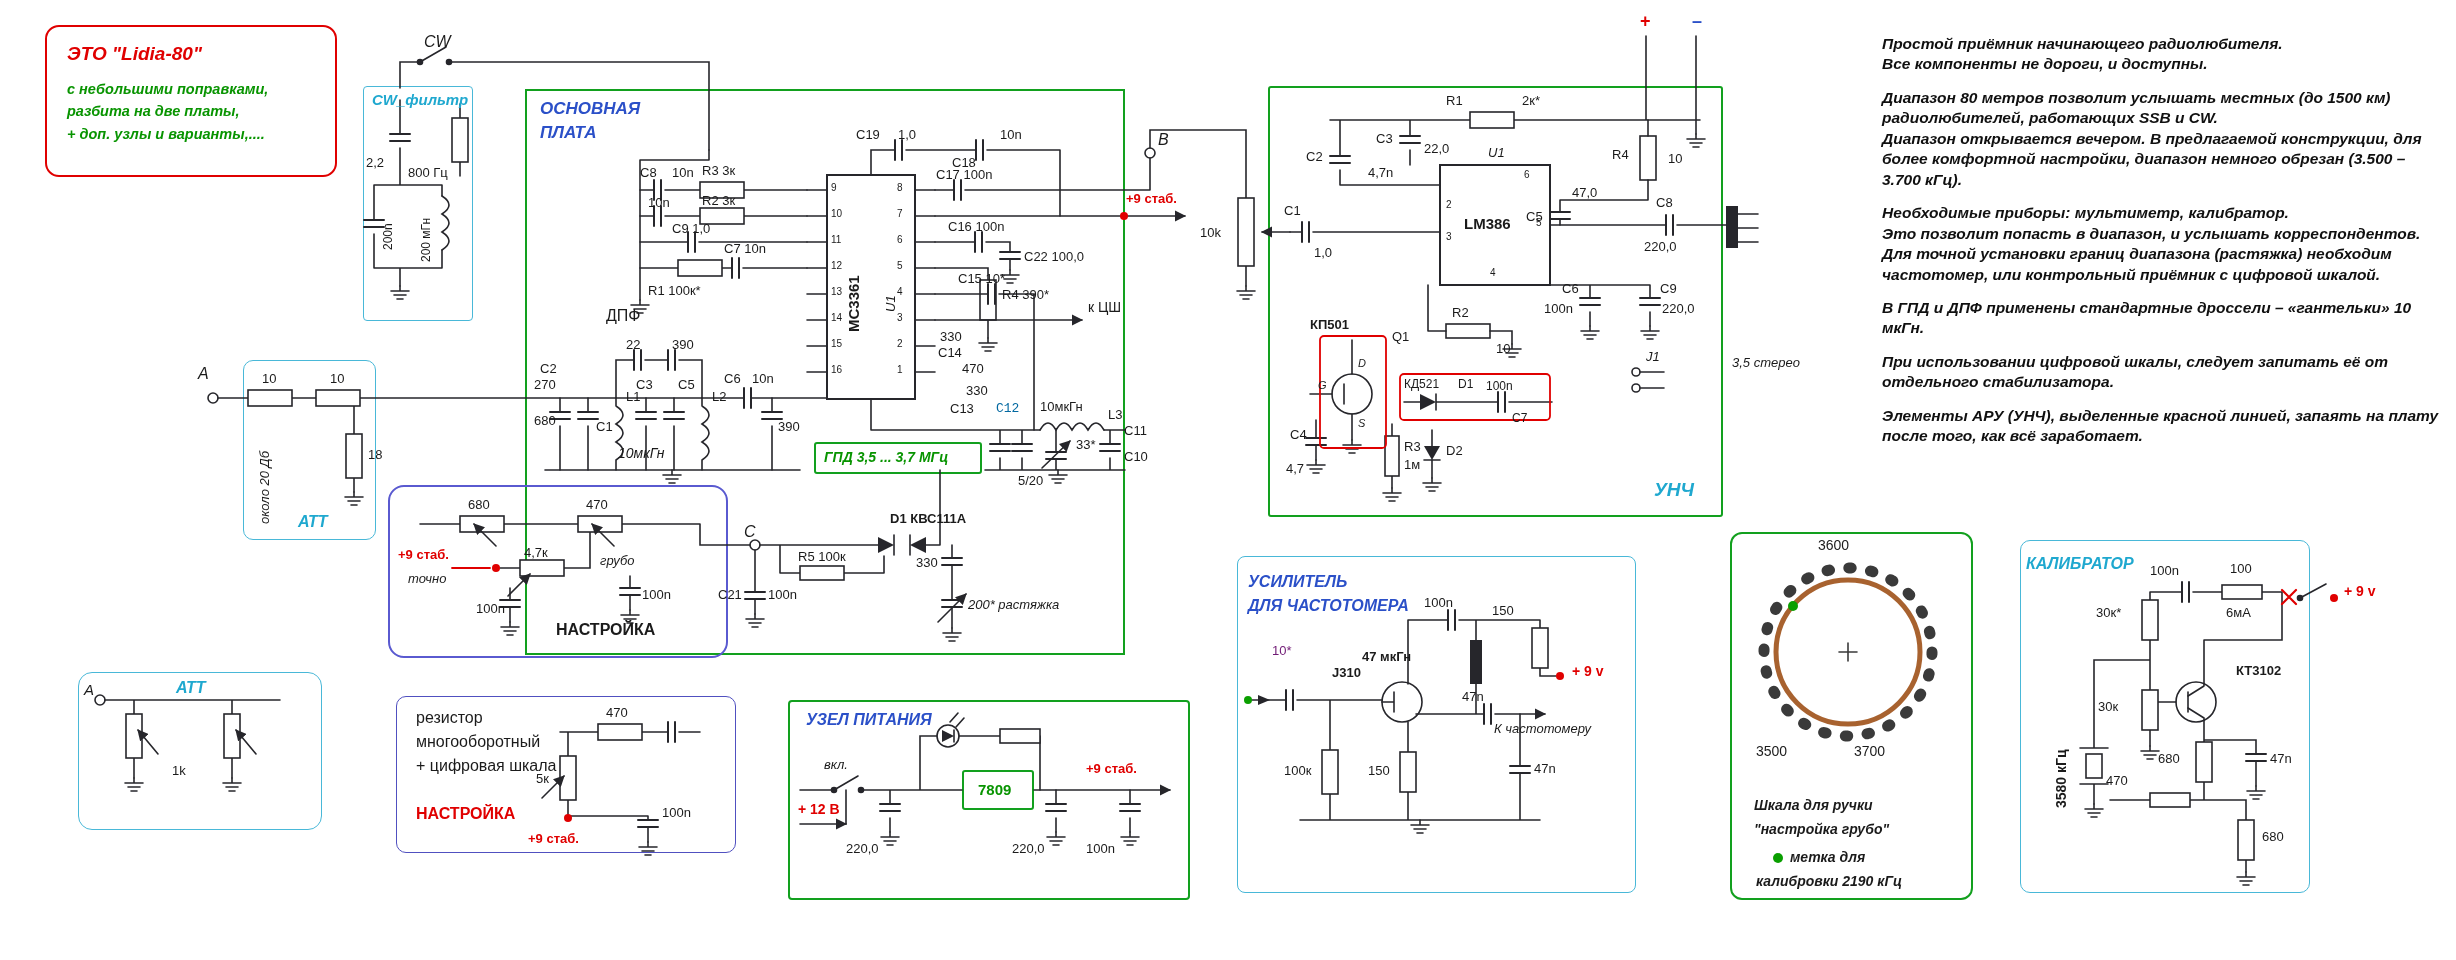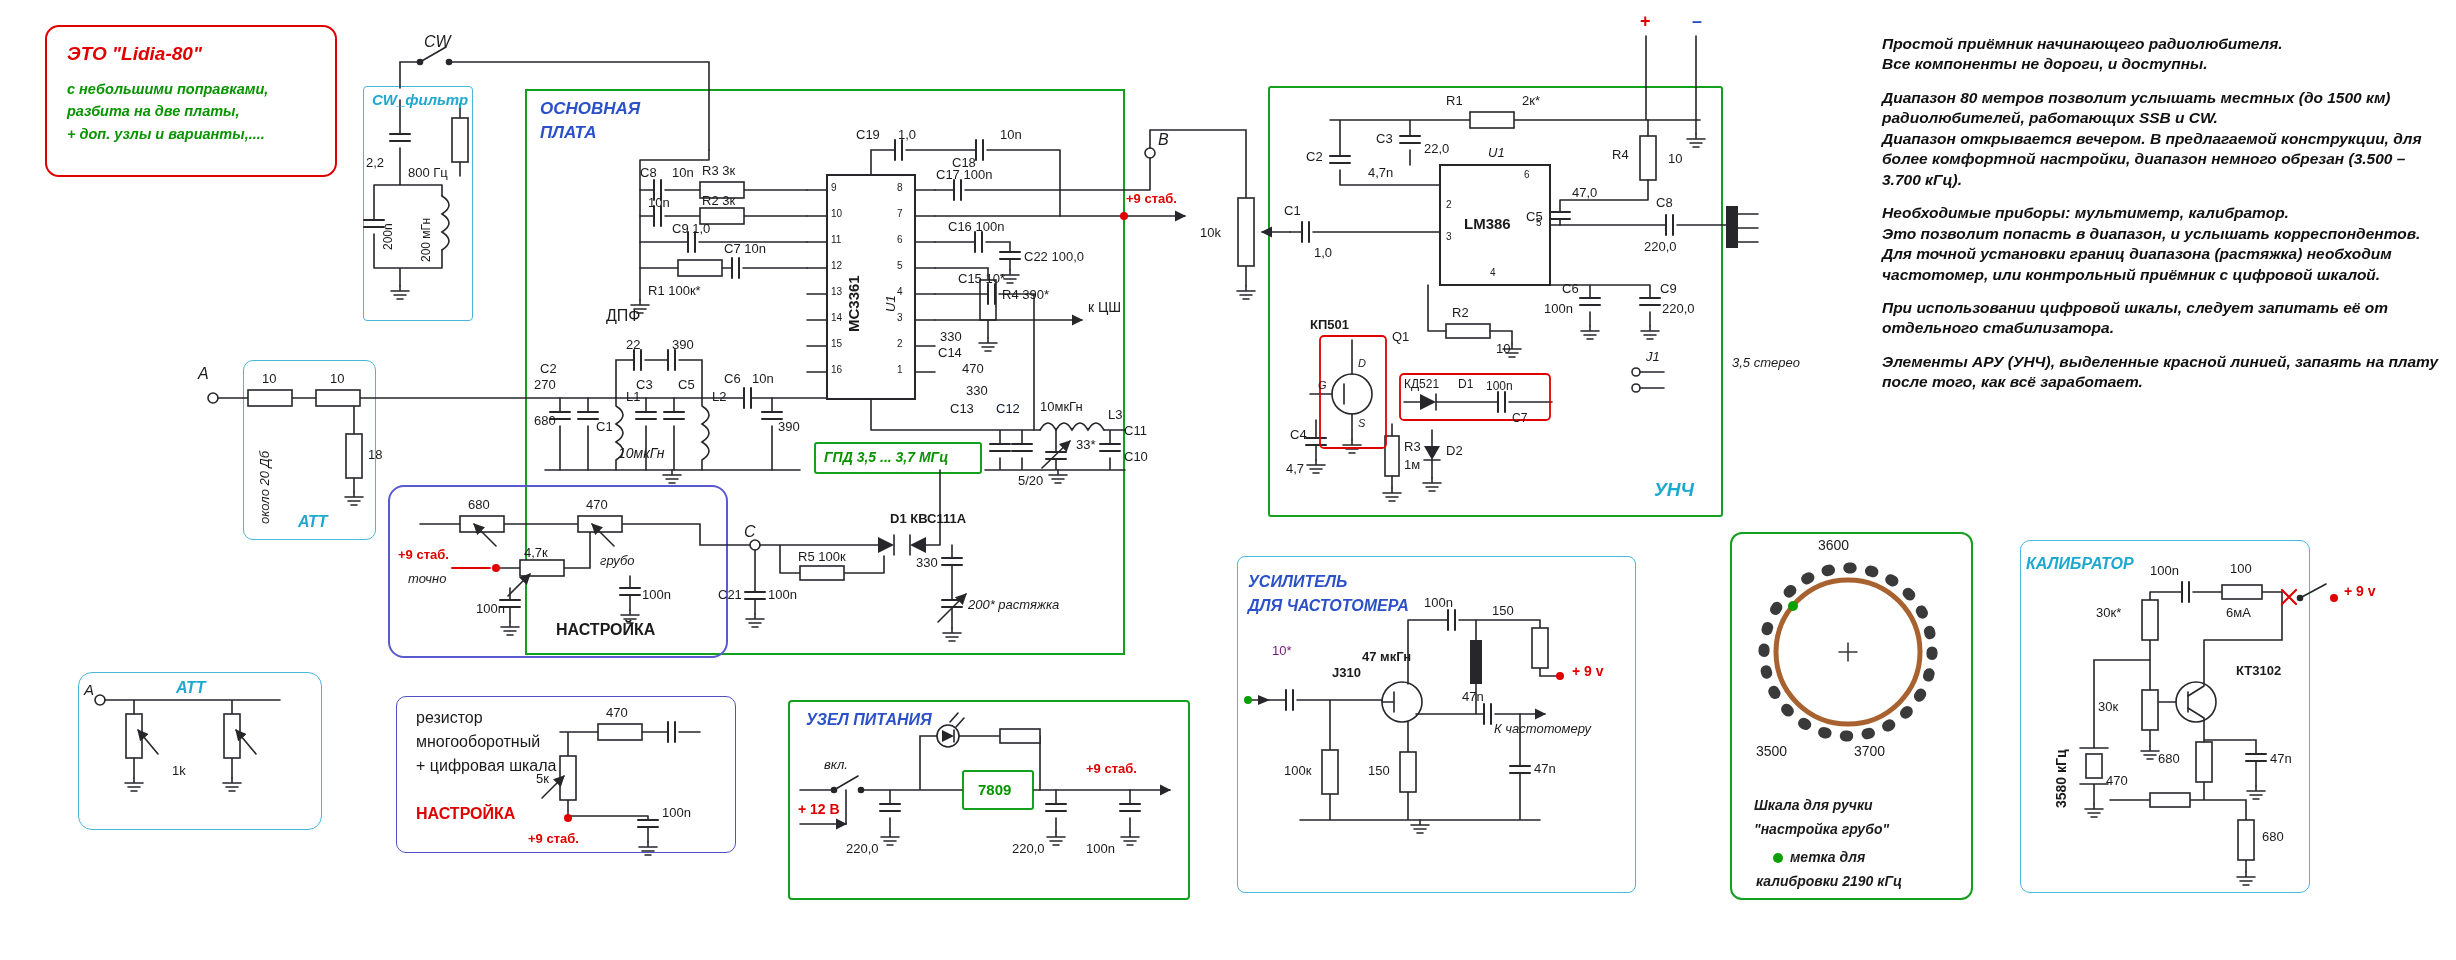--- a/index.html
+++ b/index.html
@@ -343,21 +343,21 @@
       <span class="lbl" style="left: 936px; top: 168px; font-size: 13px; color: rgb(27, 27, 27);">C17  100n</span>
       <span class="lbl" style="left: 948px; top: 220px; font-size: 13px; color: rgb(27, 27, 27);">C16  100n</span>
       <span class="lbl" style="left: 1024px; top: 250px; font-size: 13px; color: rgb(27, 27, 27);">C22  100,0</span>
       <span class="lbl" style="left: 1002px; top: 288px; font-size: 13px; color: rgb(27, 27, 27);">R4  390*</span>
       <span class="lbl" style="left: 958px; top: 272px; font-size: 13px; color: rgb(27, 27, 27);">C15  10*</span>
       <span class="lbl" style="left: 940px; top: 330px; font-size: 13px; color: rgb(27, 27, 27);">330</span>
       <span class="lbl" style="left: 938px; top: 346px; font-size: 13px; color: rgb(27, 27, 27);">C14</span>
       <span class="lbl" style="left: 962px; top: 362px; font-size: 13px; color: rgb(27, 27, 27);">470</span>
       <span class="lbl" style="left: 966px; top: 384px; font-size: 13px; color: rgb(27, 27, 27);">330</span>
       <span class="lbl" style="left: 950px; top: 402px; font-size: 13px; color: rgb(27, 27, 27);">C13</span>
-      <span class="lbl" style="left: 996px; top: 402px; font-size: 13px; color: #0f172a;">C12</span>
+      <span class="lbl" style="left: 996px; top: 402px; font-size: 13px; color: #0369a1; font-family: Liberation Mono, monospace;">C12</span>
       <span class="lbl" style="left: 1040px; top: 400px; font-size: 13px; color: rgb(27, 27, 27);">10мкГн</span>
       <span class="lbl" style="left: 1108px; top: 408px; font-size: 13px; color: rgb(27, 27, 27);">L3</span>
       <span class="lbl" style="left: 1124px; top: 424px; font-size: 13px; color: rgb(27, 27, 27);">C11</span>
       <span class="lbl" style="left: 1076px; top: 438px; font-size: 13px; color: rgb(27, 27, 27);">33*</span>
       <span class="lbl" style="left: 1124px; top: 450px; font-size: 13px; color: rgb(27, 27, 27);">C10</span>
       <span class="lbl" style="left: 1018px; top: 474px; font-size: 13px; color: rgb(27, 27, 27);">5/20</span>
       <span class="lbl" style="left: 1088px; top: 300px; font-size: 14px; color: rgb(27, 27, 27);">к ЦШ</span>
       <span class="lbl i" style="left: 1158px; top: 132px; font-size: 16px; color: rgb(27, 27, 27);">В</span>
       <span class="lbl b" style="left: 1126px; top: 192px; font-size: 13px; color: rgb(224, 0, 0);">+9 стаб.</span>
       <span class="lbl b i" style="left: 824px; top: 450px; font-size: 14px; color: rgb(8, 148, 0);">ГПД  3,5 ... 3,7 МГц</span>
@@ -518,17 +518,18 @@
     </div>
 
   <div id="notes">
       <p class="note-p">Простой приёмник начинающего радиолюбителя.
 Все компоненты не дороги, и доступны.</p>
       <p class="note-p">Диапазон 80 метров позволит услышать местных (до 1500 км) радиолюбителей, работающих SSB и CW.
 Диапазон открывается вечером. В предлагаемой конструкции, для более комфортной настройки, диапазон немного обрезан (3.500 – 3.700 кГц).</p>
       <p class="note-p">Необходимые приборы: мультиметр, калибратор.
 Это позволит попасть в диапазон, и услышать корреспондентов.
 Для точной установки границ диапазона (растяжка) необходим частотомер, или контрольный приёмник с цифровой шкалой.</p>
+      <p class="note-p">В ГПД и ДПФ применены стандартные дроссели – «гантельки» 10 мкГн.</p>
       <p class="note-p">При использовании цифровой шкалы, следует запитать её от отдельного стабилизатора.</p>
       <p class="note-p">Элементы АРУ (УНЧ), выделенные красной линией, запаять на плату после того, как всё заработает.</p>
     </div>
 
 </div>
 
 </body></html>

